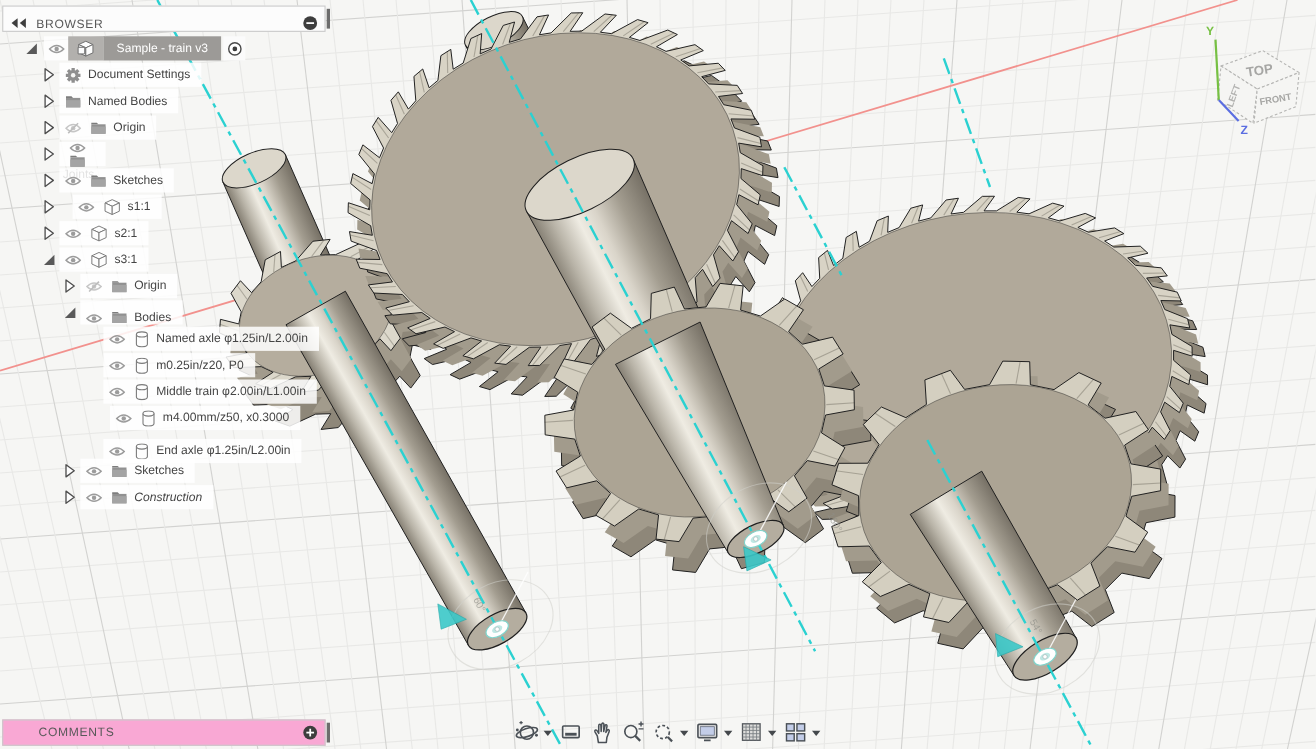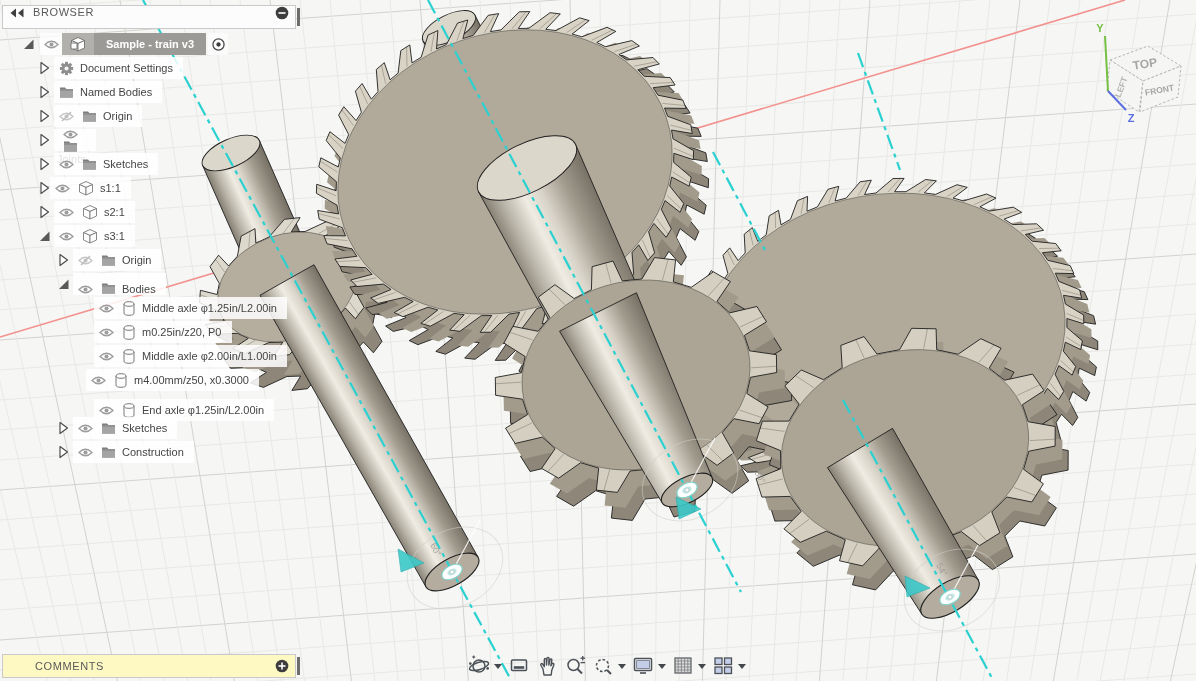--- a/index.html
+++ b/index.html
@@ -3,42 +3,42 @@
 <meta charset="utf-8">
 <style>
   html,body{margin:0;padding:0;}
   body{width:1196px;height:681px;overflow:hidden;position:relative;
        font-family:"Liberation Sans",sans-serif;background:#f6f6f4;}
   #viewport{position:absolute;left:0;top:0;width:1196px;height:681px;}
   
   #browser-panel{position:absolute;left:0;top:0;width:320px;height:500px;}
   .panel-header{position:absolute;left:2px;width:294px;height:24px;
       background:#fcfcfc;border:1px solid #c9c9c9;box-sizing:border-box;
-      display:flex;align-items:flex-start;}
+      display:flex;align-items:flex-end;}
   .panel-header .ph-title{font-size:11px;color:#595959;letter-spacing:.6px;margin-left:8px;flex:1;}
   .panel-header .ph-left{margin-left:6px;display:flex;align-items:center;}
   .panel-header .ph-right{margin-right:6px;display:flex;align-items:center;}
   .panel-vbar{position:absolute;width:3px;height:18px;background:#6d6d6d;}
   .tree-row{position:absolute;height:22px;display:flex;align-items:center;}
   .tri{width:14px;height:15px;flex:none;}
   .chip{display:flex;align-items:center;height:22px;background:rgba(255,255,255,.85);
         padding-right:10px;}
   .chip .ic{margin:0 3px 0 5px;display:flex;align-items:center;}
   .lbl{font-size:11px;color:#454545;white-space:nowrap;margin-left:3px;}
   .root-cells{display:flex;align-items:center;height:22px;}
   .cell-eye{width:22px;height:22px;display:flex;align-items:center;justify-content:center;
         background:rgba(255,255,255,.8);}
   .cell-icon{width:32px;height:22px;display:flex;align-items:center;justify-content:center;background:#b2b0ad;}
   .cell-label{height:22px;display:flex;align-items:center;background:#9c9a97;color:#fff;
-        font-size:11px;padding:0 12px;font-weight:bold;white-space:nowrap;}
+        font-size:11px;padding:0 12px;font-weight:normal;white-space:nowrap;}
   .cell-radio{width:20px;height:22px;margin-left:2px;background:#fbfbfb;
         display:flex;align-items:center;justify-content:center;}
   
   #comments-bar{position:absolute;left:2px;top:654px;width:294px;height:24px;
-      background:#fef9c3;border:1px solid #c9c9c9;box-sizing:border-box;
+      background:#f9a8d4;border:1px solid #c9c9c9;box-sizing:border-box;
       display:flex;align-items:center;}
   #comments-bar .ph-title{font-size:11px;color:#595959;letter-spacing:.6px;margin-left:32px;flex:1;}
   #comments-bar .ph-right{margin-right:6px;display:flex;align-items:center;}
   
   #navbar{position:absolute;left:468px;top:653px;height:26px;display:flex;align-items:center;}
   .nav-btn{display:flex;align-items:center;margin-right:4px;cursor:default;}
   .nav-btn svg{display:block;}
   .nav-caret{margin-left:2px;margin-right:2px;display:flex;align-items:center;}
   
   #viewcube{position:absolute;left:1076px;top:0px;width:120px;height:130px;}
@@ -540,21 +540,21 @@
               <rect x="1" y="5" width="13" height="6.6" fill="#a4a4a4"></rect>
             </svg>
           </span>
           <span class="lbl">Sketches</span>
         </span>
       </div>
       <div class="tree-row" style="top: 177px; left: 0px;">
         <span class="tri" style="position:absolute;left:38px;"><svg width="13" height="14" viewBox="0 0 13 14">
             <polygon points="3,1.5 10.5,7 3,12.5" fill="#fdfdfd" stroke="#4d4d4d" stroke-width="1.2" stroke-linejoin="round"></polygon>
           </svg></span>
-        <span class="chip" style="position:absolute;left:50px;align-items:center;">
+        <span class="chip" style="position:absolute;left:66px;align-items:center;">
           <span class="ic">
             <svg width="15" height="11" viewBox="0 0 15 11">
               <path d="M1 5.5 Q7.5 -1 14 5.5 Q7.5 12 1 5.5Z" fill="none" stroke="#9c9c9c" stroke-width="1.3"></path>
               <circle cx="7.5" cy="5.5" r="2" fill="#9c9c9c"></circle>
             </svg>
           </span>
           <span class="ic">
             <svg width="16" height="16" viewBox="0 0 16 16">
               <g stroke="#7b7b7b" stroke-width="0.9" fill="#fdfdfd" stroke-linejoin="round">
                 <polygon points="8,1.5 14.5,4.5 8,7.5 1.5,4.5"></polygon>
@@ -662,21 +662,21 @@
               <path d="M1 5.5 Q7.5 -1 14 5.5 Q7.5 12 1 5.5Z" fill="none" stroke="#9c9c9c" stroke-width="1.3"></path>
               <circle cx="7.5" cy="5.5" r="2" fill="#9c9c9c"></circle>
             </svg>
           </span>
           <span class="ic">
             <svg width="14" height="15" viewBox="0 0 14 15">
               <path d="M2 3 L2 12 A5 2.3 0 0 0 12 12 L12 3" fill="#fdfdfd" stroke="#7b7b7b"></path>
               <ellipse cx="7" cy="3" rx="5" ry="2.3" fill="#fdfdfd" stroke="#7b7b7b"></ellipse>
             </svg>
           </span>
-          <span class="lbl">Middle axle φ1.25in/L2.00in</span>
+          <span class="lbl">Named axle φ1.25in/L2.00in</span>
         </span>
       </div>
       <div class="tree-row" style="top: 321px; left: 0px;">
         <span class="chip" style="position:absolute;left:94px;">
           <span class="ic">
             <svg width="15" height="11" viewBox="0 0 15 11">
               <path d="M1 5.5 Q7.5 -1 14 5.5 Q7.5 12 1 5.5Z" fill="none" stroke="#9c9c9c" stroke-width="1.3"></path>
               <circle cx="7.5" cy="5.5" r="2" fill="#9c9c9c"></circle>
             </svg>
           </span>
@@ -696,25 +696,25 @@
               <path d="M1 5.5 Q7.5 -1 14 5.5 Q7.5 12 1 5.5Z" fill="none" stroke="#9c9c9c" stroke-width="1.3"></path>
               <circle cx="7.5" cy="5.5" r="2" fill="#9c9c9c"></circle>
             </svg>
           </span>
           <span class="ic">
             <svg width="14" height="15" viewBox="0 0 14 15">
               <path d="M2 3 L2 12 A5 2.3 0 0 0 12 12 L12 3" fill="#fdfdfd" stroke="#7b7b7b"></path>
               <ellipse cx="7" cy="3" rx="5" ry="2.3" fill="#fdfdfd" stroke="#7b7b7b"></ellipse>
             </svg>
           </span>
-          <span class="lbl">Middle axle φ2.00in/L1.00in</span>
+          <span class="lbl">Middle train φ2.00in/L1.00in</span>
         </span>
       </div>
       <div class="tree-row" style="top: 369px; left: 0px;">
-        <span class="chip" style="position:absolute;left:86px;">
+        <span class="chip" style="position:absolute;left:100px;">
           <span class="ic">
             <svg width="15" height="11" viewBox="0 0 15 11">
               <path d="M1 5.5 Q7.5 -1 14 5.5 Q7.5 12 1 5.5Z" fill="none" stroke="#9c9c9c" stroke-width="1.3"></path>
               <circle cx="7.5" cy="5.5" r="2" fill="#9c9c9c"></circle>
             </svg>
           </span>
           <span class="ic">
             <svg width="14" height="15" viewBox="0 0 14 15">
               <path d="M2 3 L2 12 A5 2.3 0 0 0 12 12 L12 3" fill="#fdfdfd" stroke="#7b7b7b"></path>
               <ellipse cx="7" cy="3" rx="5" ry="2.3" fill="#fdfdfd" stroke="#7b7b7b"></ellipse>
@@ -758,21 +758,21 @@
               <rect x="1" y="5" width="13" height="6.6" fill="#a4a4a4"></rect>
             </svg>
           </span>
           <span class="lbl">Sketches</span>
         </span>
       </div>
       <div class="tree-row" style="top: 441px; left: 0px;">
         <span class="tri" style="position:absolute;left:57px;"><svg width="13" height="14" viewBox="0 0 13 14">
             <polygon points="3,1.5 10.5,7 3,12.5" fill="#fdfdfd" stroke="#4d4d4d" stroke-width="1.2" stroke-linejoin="round"></polygon>
           </svg></span>
-        <span class="chip" style="position:absolute;left:73px;">
+        <span class="chip" style="position:absolute;left:73px;font-style:italic;">
           <span class="ic">
             <svg width="15" height="11" viewBox="0 0 15 11">
               <path d="M1 5.5 Q7.5 -1 14 5.5 Q7.5 12 1 5.5Z" fill="none" stroke="#9c9c9c" stroke-width="1.3"></path>
               <circle cx="7.5" cy="5.5" r="2" fill="#9c9c9c"></circle>
             </svg>
           </span>
           <span class="ic">
             <svg width="15" height="13" viewBox="0 0 15 13">
               <path d="M1 3 L1 1.6 L6 1.6 L7.4 3Z" fill="#7c7c7c"></path>
               <rect x="1" y="3" width="13" height="8.6" fill="#919191"></rect>

